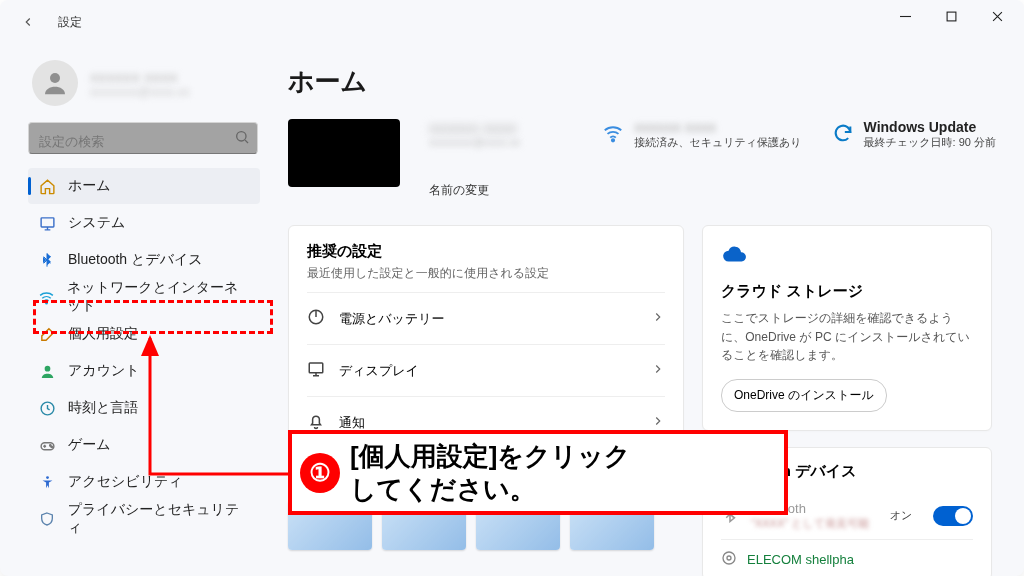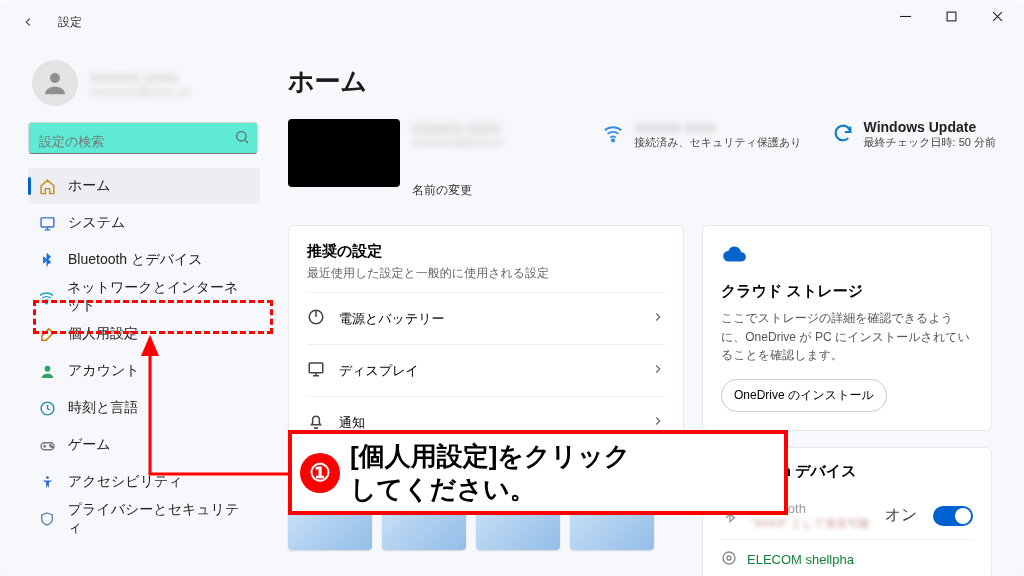--- a/index.html
+++ b/index.html
@@ -13,34 +13,34 @@
   .win-btn { width: 46px; height: 32px; display:flex; align-items:center; justify-content:center; color:#333; }
   .content { display: flex; height: calc(100% - 44px); }
   
   .sidebar { width: 270px; padding: 10px 6px 0 28px; display:flex; flex-direction:column; gap:0; }
   .user-block { display:flex; align-items:center; gap:12px; padding:6px 0 16px 4px; }
   .avatar { width:46px; height:46px; border-radius:50%; background:#e3e3e3; display:flex; align-items:center; justify-content:center; }
   .avatar svg { fill:#8f8f8f; }
   .user-text .ln1 { font-weight:600; font-size:15px; color:#c9c9c9; filter: blur(3px); -webkit-filter: blur(3px); }
   .user-text .ln2 { font-size:12px; color:#c9c9c9; filter: blur(3px); }
   .search { position:relative; margin: 0 6px 14px 0; }
-  .search input { width:100%; height:32px; padding:7px 30px 0 10px; font-size:13px; background:#5eead4; border:1px solid #d4d4d4; border-bottom:1.5px solid #777; border-radius:4px; outline:none; }
+  .search input { width:100%; height:32px; padding:7px 30px 0 10px; font-size:13px; background:#a3a3a3; border:1px solid #d4d4d4; border-bottom:1.5px solid #777; border-radius:4px; outline:none; }
   .search .qicon { position:absolute; right:8px; top:7px; color:#666; }
   .nav { display:flex; flex-direction:column; gap:1px; margin-right:4px; }
   .nav-item { display:flex; align-items:center; gap:12px; height:36px; padding:0 10px 0 10px; border-radius:4px; font-size:14px; color:#222; cursor:pointer; position:relative; }
   .nav-item.active { background:#eceef3; }
   .nav-item.active::before { content:""; position:absolute; left:0; top:9px; bottom:9px; width:3px; background:#0061d1; border-radius:2px; }
   .nav-ico { width:18px; height:18px; display:flex; align-items:center; justify-content:center; }
   .highlight-box { position:absolute; border:3px dashed #ff0000; pointer-events:none; }
   .arrow-svg { position:absolute; pointer-events:none; }
   
   .main { flex:1; padding: 20px 28px 0 18px; overflow:hidden; }
   .page-title { font-size:26px; font-weight:600; color:#1a1a1a; margin-bottom:20px; }
   .inforow { display:flex; align-items:flex-start; gap:30px; margin-bottom:26px; }
-  .pcblock { display:flex; gap:12px; align-items:flex-start; }
+  .pcblock { display:flex; gap:29px; align-items:flex-start; }
   .pcimg { width:112px; height:68px; background:#000; border-radius:4px; }
   .pcname .blurred { font-weight:600; font-size:15px; color:#bdbdbd; filter:blur(4px); }
   .pcname .blurred2 { font-size:11px; color:#bdbdbd; filter:blur(3px); }
   .rename { font-size:12px; color:#333; margin-top:34px; }
   .spacer { flex:1; }
   .status { display:flex; gap:10px; align-items:center; font-size:12px; min-width:0; }
   .status .ttl { color:#bdbdbd; filter:blur(3px); font-size:14px; font-weight:600; }
   .status .sub { color:#444; font-size:11px; white-space:nowrap; }
   .status.wu .ttl-wu { font-weight:700; font-size:14px; color:#222; }
   .cols { display:flex; gap:18px; }
@@ -64,21 +64,21 @@
   .cloud-desc { font-size:12px; color:#555; line-height:1.55; margin-bottom:14px; }
   .od-btn { font-size:12px; padding:7px 12px; border:1px solid #ccc; background:#fff; border-radius:16px; cursor:pointer; }
   .bt-card { padding:14px 18px 10px; }
   .bt-title { font-size:15px; font-weight:600; margin-bottom:12px; }
   .bt-row { display:flex; align-items:center; gap:12px; padding:8px 0; }
   .bt-ico { color:#999; }
   .bt-text .bt-name { font-size:13px; color:#999; }
   .bt-text .bt-sub { font-size:11px; color:#c59090; filter:blur(2px); }
   .toggle { margin-left:auto; width:40px; height:20px; border-radius:10px; background:#0061d1; position:relative; }
   .toggle::after { content:""; position:absolute; right:2px; top:2px; width:16px; height:16px; background:#fff; border-radius:50%; }
-  .toggle-label { font-size:16px; color:#444; margin-left:auto; }
+  .toggle-label { font-size:11px; color:#444; margin-left:auto; }
   .bt-dev-row { display:flex; align-items:center; gap:10px; padding-top:10px; border-top:1px solid #eee; color:#15803d; font-size:13px; }
   
   .callout { position:absolute; border:4px solid #ff0000; background:#fff; display:flex; align-items:center; padding:6px 12px 6px 8px; gap:10px; }
   .badge { width:40px; height:40px; border-radius:50%; background:#ff0000; color:#fff; font-size:24px; font-weight:700; display:flex; align-items:center; justify-content:center; flex:0 0 40px; }
   .callout-text { font-size:26px; font-weight:600; line-height:1.25; white-space:nowrap; }
 </style>
 </head>
 <body>
 
 <div class="window">
@@ -257,21 +257,21 @@
             <div class="sub">接続済み、セキュリティ保護あり</div>
           </div>
         </div>
         <div class="status wu">
           <span><svg width="22" height="22" viewBox="0 0 24 24" fill="none" stroke="#0a7bc7" stroke-width="2.2">
                 <path d="M20 12a8 8 0 1 0-2.3 5.6"></path>
                 <path d="M20 5v6h-6"></path>
               </svg></span>
           <div>
             <div class="ttl-wu">Windows Update</div>
-            <div class="sub">最終チェック日時: 50 分前</div>
+            <div class="sub">最終チェック日時: 90 分前</div>
           </div>
         </div>
       </div>
 
       <div class="cols">
         <div class="leftcol">
           <div class="card rec-card">
             <div class="rec-title">推奨の設定</div>
             <div class="rec-sub">最近使用した設定と一般的に使用される設定</div>
             <div class="setting-row">

